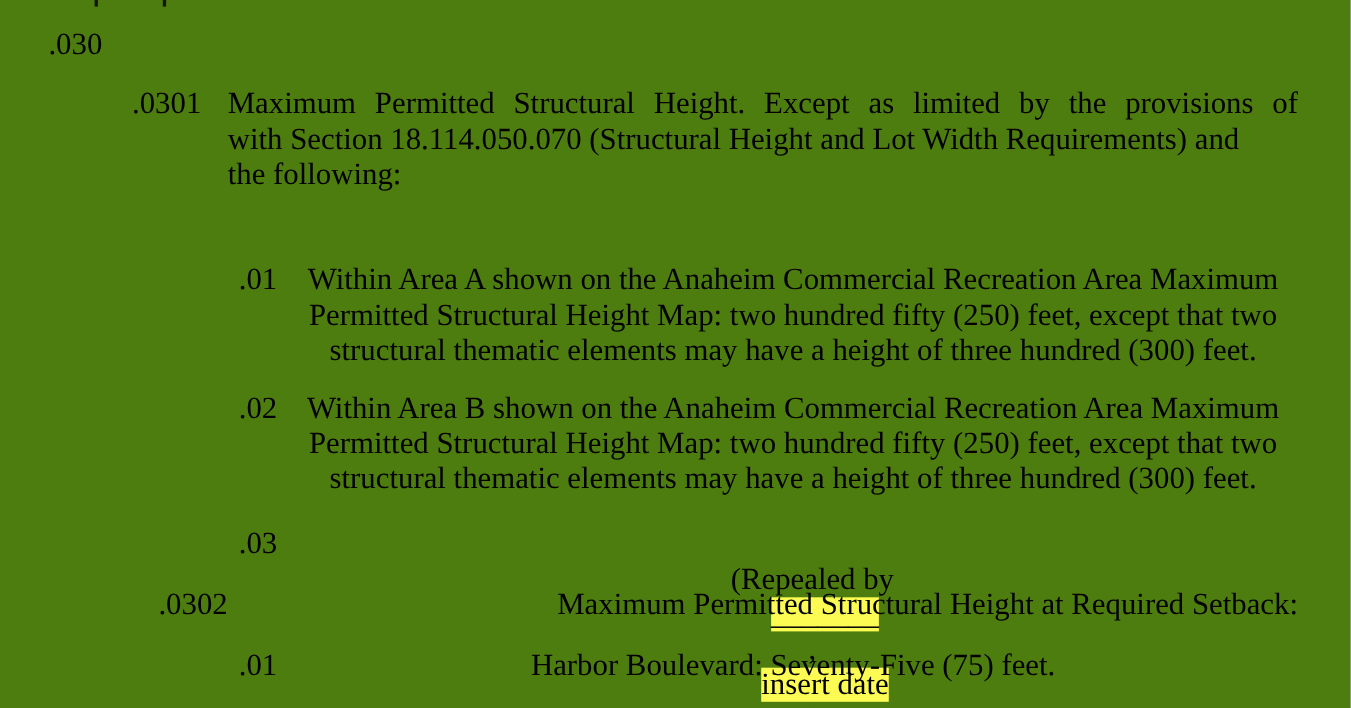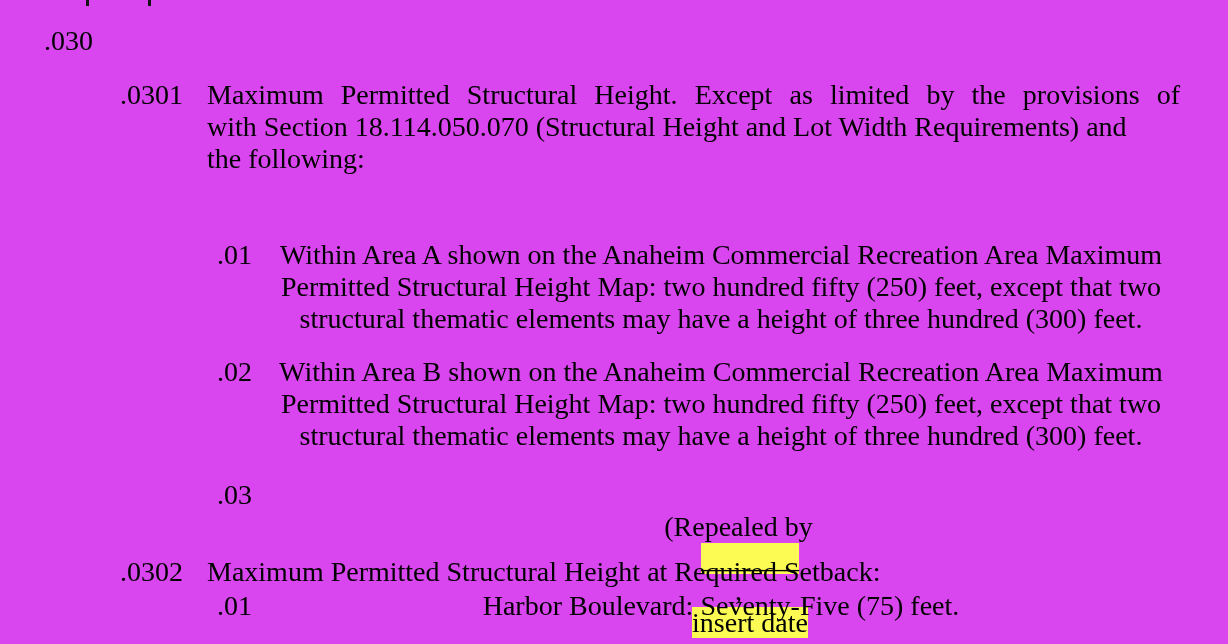--- a/index.html
+++ b/index.html
@@ -4,21 +4,21 @@
 <style>
   html, body {
     margin: 0;
     padding: 0;
     background: #ffffff;
   }
   .page {
     position: relative;
     width: 1228px;
     height: 644px;
-    background: #d946ef;
+    background: #4d7c0f;
     color: #000000;
     font-family: "Liberation Serif", "DejaVu Serif", serif;
     font-size: 28px;
     line-height: 32px;
     overflow: hidden;
   }
   .clip-mark {
     position: absolute;
     top: 0;
     width: 3px;
@@ -95,21 +95,21 @@
     <span class="label">.03</span>
     <div class="body inline-body">
       <span>(Repealed by </span>
       <span class="hl">_______</span>
       <span>, </span>
       <span class="hl">insert date</span>
       <span>)</span>
     </div>
   </div>
 
-  <div class="row l2" style="top:556px;">
+  <div class="row l2" style="top:534px;text-align:right;">
     <span class="label">.0302</span>
     <div class="body">
       <div class="line">Maximum Permitted Structural Height at Required Setback:</div>
     </div>
   </div>
 
   <div class="row l3" style="top:590px;">
     <span class="label">.01</span>
     <div class="body">
       <div class="line">Harbor Boulevard: Seventy-Five (75) feet.</div>

